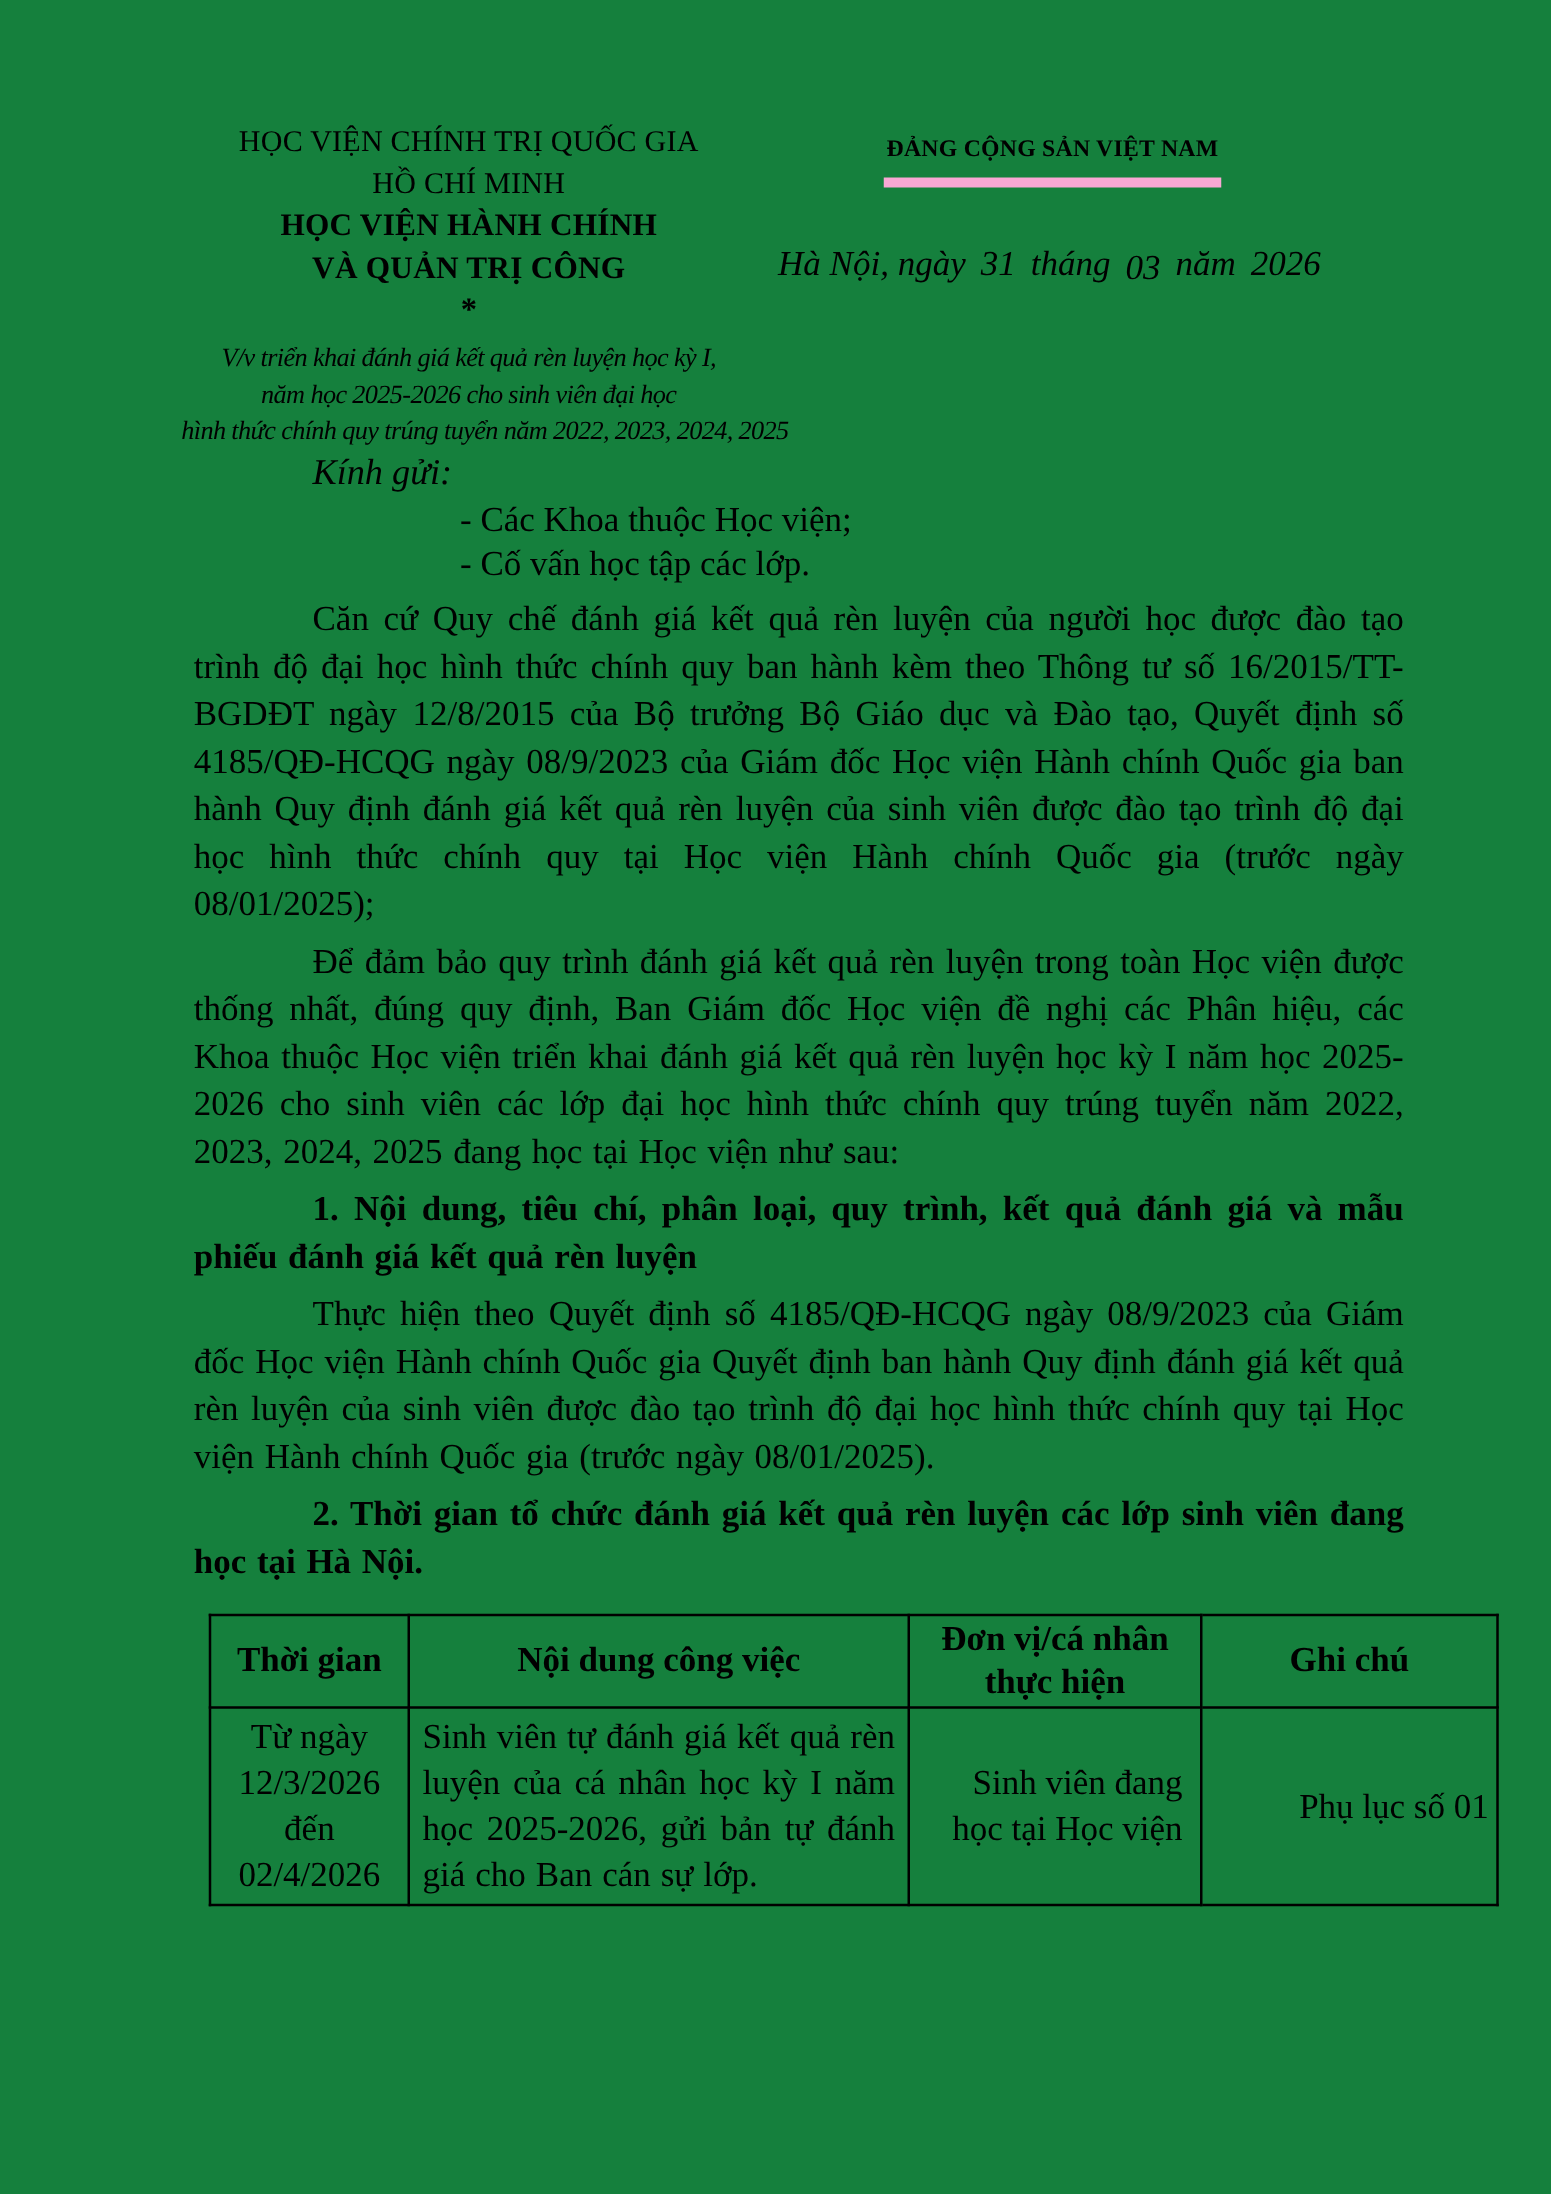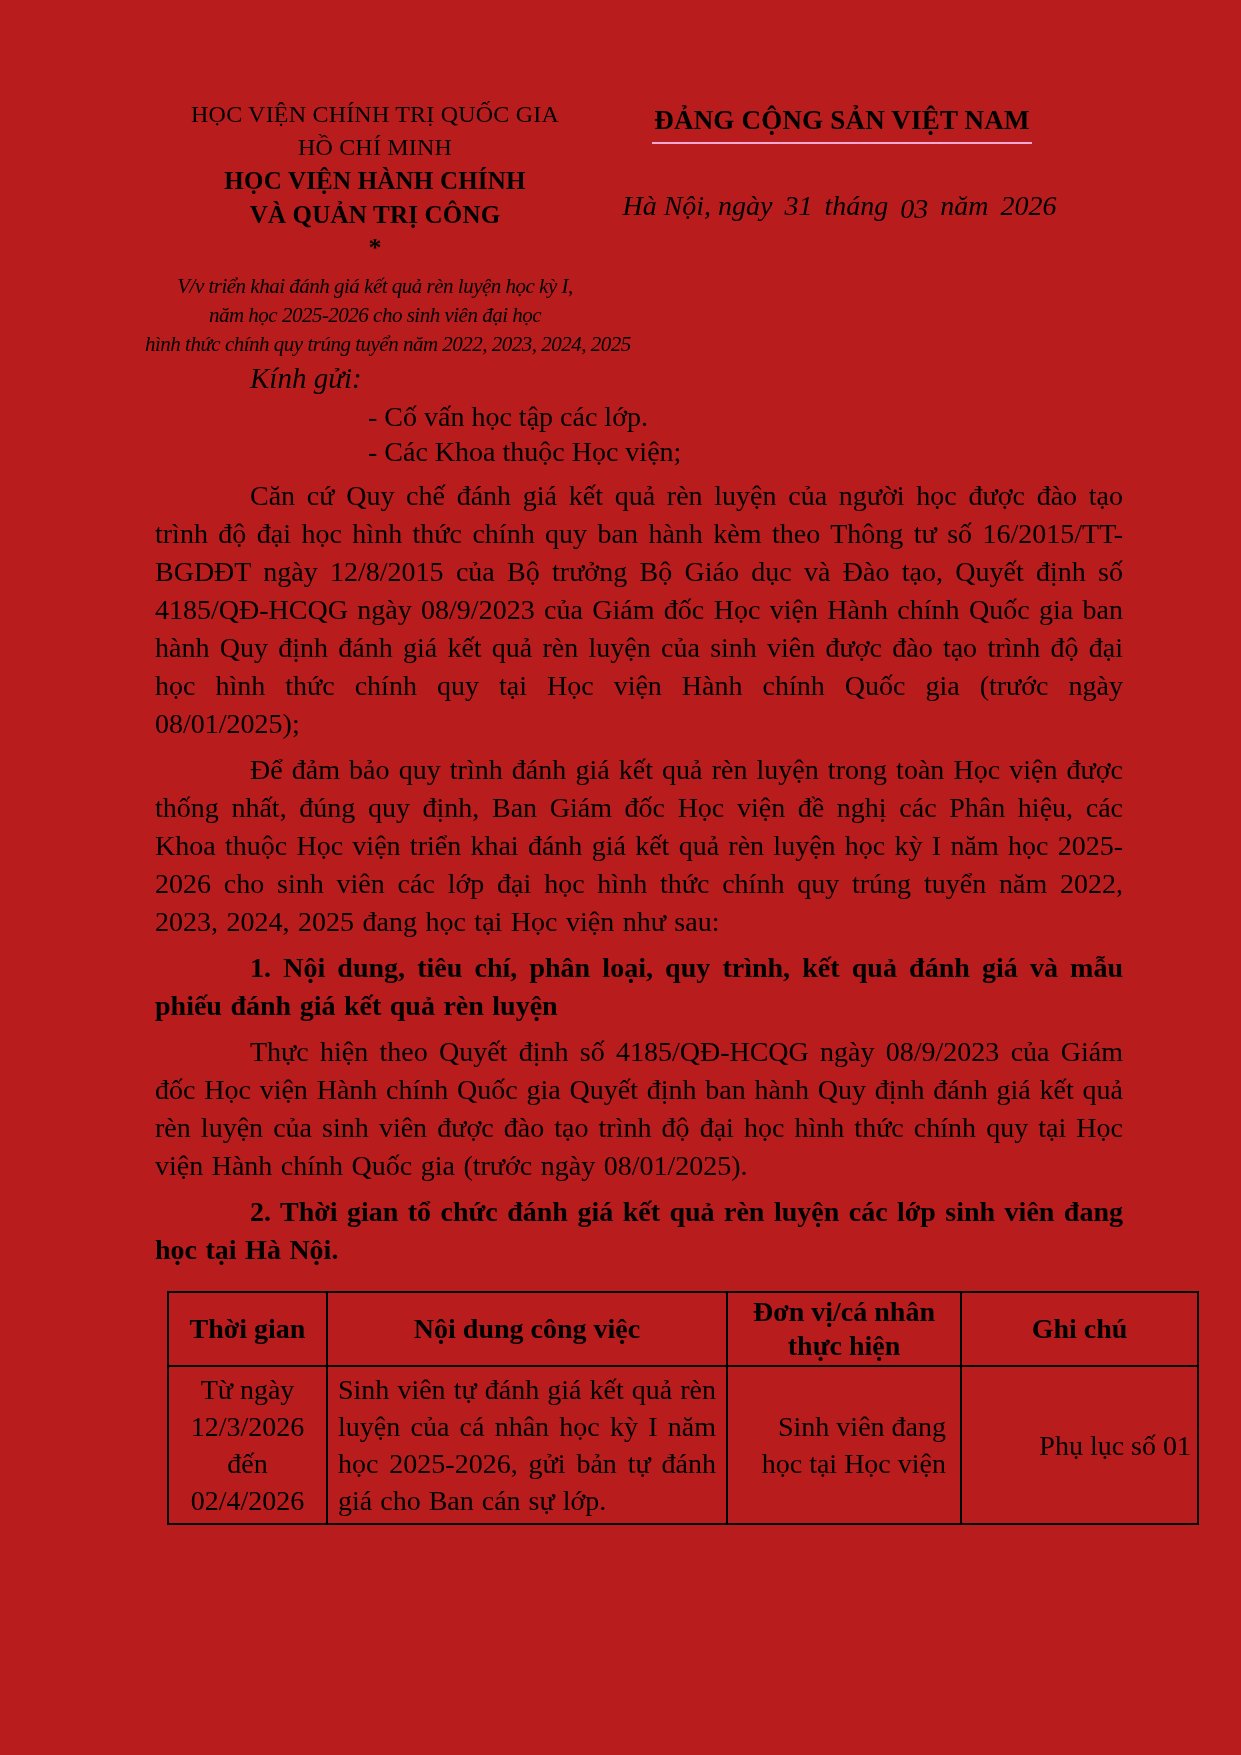--- a/index.html
+++ b/index.html
@@ -2,41 +2,41 @@
 <html><head>
 <meta charset="utf-8">
 <style>
   * { box-sizing: border-box; }
   html, body { margin: 0; padding: 0; background: #ffffff; }
   body {
     width: 1241px; height: 1755px;
     font-family: "Liberation Serif", "DejaVu Serif", serif;
     color: #000;
   }
-  .page { position: relative; width: 1241px; height: 1755px; background: #b91c1c; overflow: hidden; }
+  .page { position: relative; width: 1241px; height: 1755px; background: #15803d; overflow: hidden; }
 
   
   .header { display: flex; padding-top: 98px; }
   .header-left  { width: 460px; margin-left: 145px; text-align: center; flex-shrink: 0; }
   .header-right { width: 474px; text-align: center; flex-shrink: 0; }
 
   .org-line { font-size: 24px; line-height: 33px; letter-spacing: 0.2px; }
   .org-line.bold { font-weight: bold; font-size: 25px; line-height: 34px; }
   .org-star { font-weight: bold; font-size: 26px; line-height: 28px; margin-top: 2px; }
 
   .doc-number { font-size: 28px; margin-top: 16px; white-space: nowrap; }
   .doc-number .num-val { margin: 0 20px 0 17px; }
 
   .subject { font-style: italic; font-size: 21px; line-height: 29px; margin-top: 10px; letter-spacing: -0.5px; }
   .subject div { white-space: nowrap; }
 
   .party-motto {
     display: inline-block;
-    font-weight: bold; font-size: 27px; line-height: 36px;
-    border-bottom: 2px solid #f9a8d4; padding: 0 2px 4px 2px;
+    font-weight: bold; font-size: 19px; line-height: 36px;
+    border-bottom: 8px solid #f9a8d4; padding: 0 2px 4px 2px;
     margin-top: 4px; letter-spacing: 0.2px;
   }
   .dateline { font-style: italic; font-size: 28px; margin-top: 46px; white-space: nowrap; }
   .dateline .dnum { display: inline-block; margin: 0 5px; }
   .dateline .dnum.month { transform: translateY(3px); }
 
   
   .content { margin-left: 155px; width: 968px; font-size: 28px; }
   .kinh-gui { font-style: italic; font-size: 29px; margin-left: 95px; line-height: 38px; }
   .recipients { margin-left: 213px; line-height: 35px; margin-top: 2px; }
@@ -104,22 +104,22 @@
       </div>
     </div>
 
   </div>
 
   <div class="content">
 
     <div class="kinh-gui">Kính gửi:</div>
 
     <div class="recipients">
+      <div>- Các Khoa thuộc Học viện;</div>
       <div>- Cố vấn học tập các lớp.</div>
-      <div>- Các Khoa thuộc Học viện;</div>
     </div>
 
     <p class="para">Căn cứ Quy chế đánh giá kết quả rèn luyện của người học được đào tạo trình độ đại học hình thức chính quy ban hành kèm theo Thông tư số 16/2015/TT-BGDĐT ngày 12/8/2015 của Bộ trưởng Bộ Giáo dục và Đào tạo, Quyết định số 4185/QĐ-HCQG ngày 08/9/2023 của Giám đốc Học viện Hành chính Quốc gia ban hành Quy định đánh giá kết quả rèn luyện của sinh viên được đào tạo trình độ đại học hình thức chính quy tại Học viện Hành chính Quốc gia (trước ngày 08/01/2025);</p>
     <p class="para">Để đảm bảo quy trình đánh giá kết quả rèn luyện trong toàn Học viện được thống nhất, đúng quy định, Ban Giám đốc Học viện đề nghị các Phân hiệu, các Khoa thuộc Học viện triển khai đánh giá kết quả rèn luyện học kỳ I năm học 2025-2026 cho sinh viên các lớp đại học hình thức chính quy trúng tuyển năm 2022, 2023, 2024, 2025 đang học tại Học viện như sau:</p>
     <p class="para heading">1. Nội dung, tiêu chí, phân loại, quy trình, kết quả đánh giá và mẫu phiếu đánh giá kết quả rèn luyện</p>
     <p class="para">Thực hiện theo Quyết định số 4185/QĐ-HCQG ngày 08/9/2023 của Giám đốc Học viện Hành chính Quốc gia Quyết định ban hành Quy định đánh giá kết quả rèn luyện của sinh viên được đào tạo trình độ đại học hình thức chính quy tại Học viện Hành chính Quốc gia (trước ngày 08/01/2025).</p>
     <p class="para heading">2. Thời gian tổ chức đánh giá kết quả rèn luyện các lớp sinh viên đang học tại Hà Nội.</p>
 
     <table class="schedule">
       <colgroup>

